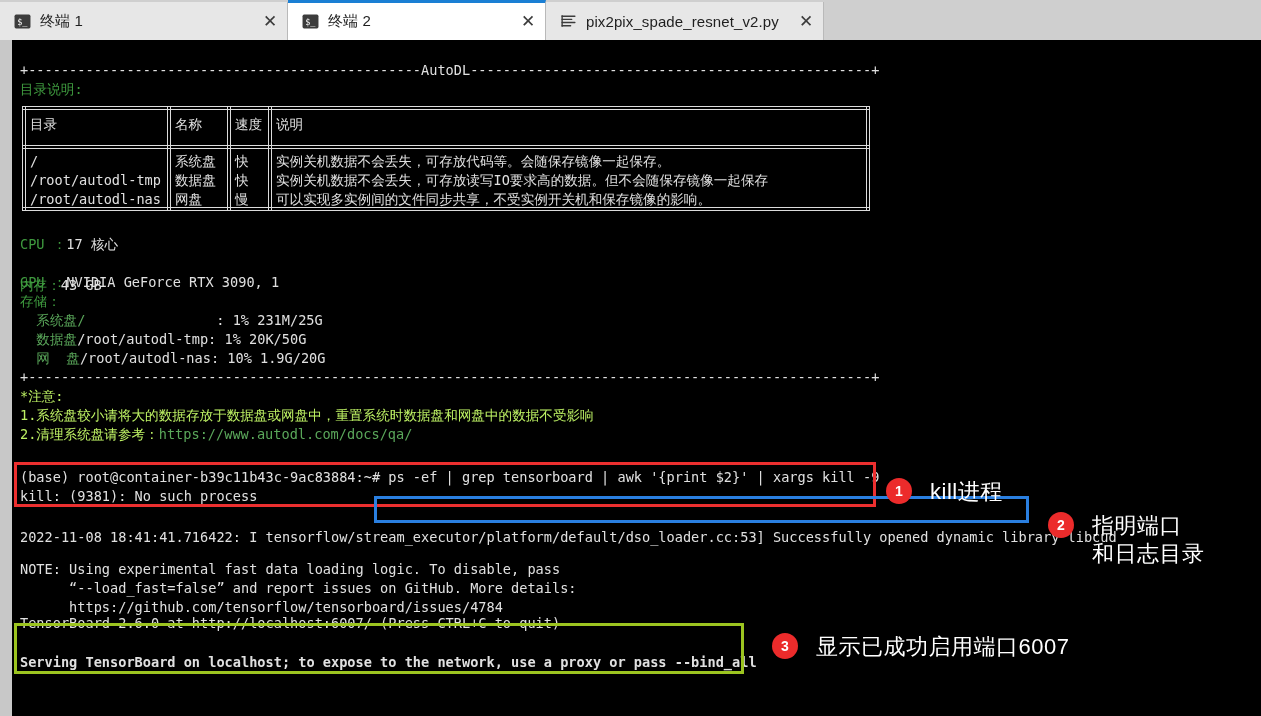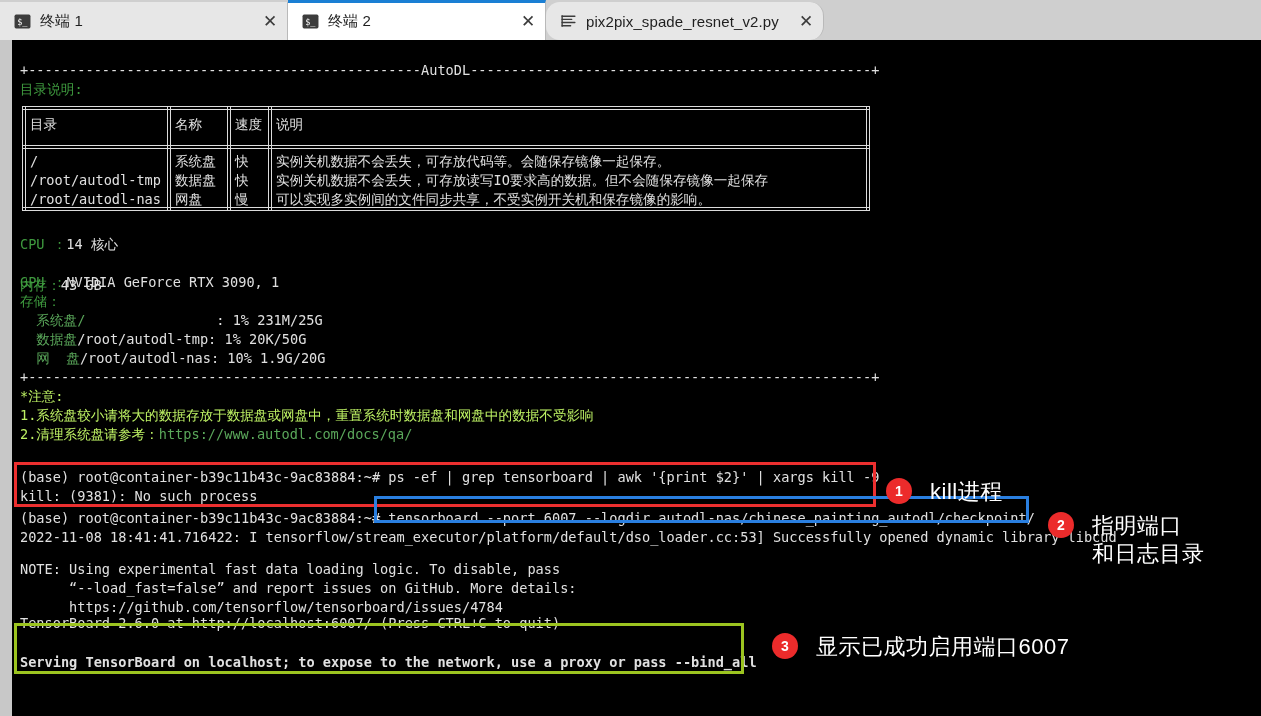--- a/index.html
+++ b/index.html
@@ -59,21 +59,21 @@
     width: 34px;
     text-align: center;
     font-size: 17px;
     color: #3c3c3c;
     line-height: 1;
     flex: 0 0 auto;
     font-family: "Liberation Sans", sans-serif;
   }
   #tab0 { width: 288px; }
   #tab1 { width: 258px; }
-  #tab2 { width: 278px; border-radius: 14px; }
+  #tab2 { width: 278px; }
 
   
   #panel {
     position: absolute;
     left: 0; top: 40px;
     width: 1261px;
     height: 676px;
     background: #000000;
   }
   #leftgutter {
@@ -232,21 +232,21 @@
     <div class="ln white" style="left:163px; top:131px;">数据盘</div>
     <div class="ln white" style="left:223px; top:131px;">快</div>
     <div class="ln white" style="left:264px; top:131px;">实例关机数据不会丢失，可存放读写IO要求高的数据。但不会随保存镜像一起保存</div>
     
     <div class="ln white" style="left:18px;  top:150px;">/root/autodl-nas</div>
     <div class="ln white" style="left:163px; top:150px;">网盘</div>
     <div class="ln white" style="left:223px; top:150px;">慢</div>
     <div class="ln white" style="left:264px; top:150px;">可以实现多实例间的文件同步共享，不受实例开关机和保存镜像的影响。</div>
 
     
-    <div class="ln" style="top:195px;"><span class="green">CPU ：</span><span class="white">14 核心</span></div>
+    <div class="ln" style="top:195px;"><span class="green">CPU ：</span><span class="white">17 核心</span></div>
     <div class="ln" style="top:200px;margin-top:36px;"><span class="green">内存：</span><span class="white">43 GB</span></div>
     <div class="ln" style="top:233px;"><span class="green">GPU ：</span><span class="white">NVIDIA GeForce RTX 3090, 1</span></div>
 
     <div class="ln green" style="top:252px;">存储：</div>
 
     <div class="ln" style="top:271px;"><span class="lgreen">  系统盘/</span><span class="lgreen"></span><span class="white">                : </span><span class="white">1% 231M/25G</span></div>
     <div class="ln" style="top:290px;"><span class="lgreen">  数据盘</span><span class="white">/root/autodl-tmp</span><span class="white">: </span><span class="white">1% 20K/50G</span></div>
     <div class="ln" style="top:309px;"><span class="lgreen">  网  盘</span><span class="white">/root/autodl-nas</span><span class="white">: </span><span class="white">10% 1.9G/20G</span></div>
 
     <div class="ln white" style="top:328px;">+-------------------------------------------------------------------------------------------------------+</div>
@@ -254,21 +254,20 @@
     
     <div class="ln red" style="top:347px;">*注意:</div>
     <div class="ln red" style="top:366px;">1.系统盘较小请将大的数据存放于数据盘或网盘中，重置系统时数据盘和网盘中的数据不受影响</div>
     <div class="ln" style="top:385px;"><span class="red">2.清理系统盘请参考：</span><span class="lgreen">https://www.autodl.com/docs/qa/</span></div>
 
     
 
     <div class="ln white" style="top:428px;"><span>(base) root@container-b39c11b43c-9ac83884:~# </span><span>ps -ef | grep tensorboard | awk '{print $2}' | xargs kill -9</span></div>
     <div class="ln white" style="top:447px;">kill: (9381): No such process</div>
 
-    <div class="ln white" style="top:469px;"><span>(base) root@container-b39c11b43c-9ac83884:~# </span><span>tensorboard --port 6007 --logdir autodl-nas/chinese_painting_autodl/checkpoint/</span></div>
 
     <div class="ln white" style="top:488px;">2022-11-08 18:41:41.716422: I tensorflow/stream_executor/platform/default/dso_loader.cc:53] Successfully opened dynamic library libcud</div>
 
     <div class="ln white" style="top:520px;">NOTE: Using experimental fast data loading logic. To disable, pass</div>
     <div class="ln white" style="top:539px;">      “--load_fast=false” and report issues on GitHub. More details:</div>
     <div class="ln white" style="top:558px;">      https://github.com/tensorflow/tensorboard/issues/4784</div>
 
     <div class="ln white" style="top:613px;font-weight:bold;">Serving TensorBoard on localhost; to expose to the network, use a proxy or pass --bind_all</div>
     <div class="ln white" style="top:574px;">TensorBoard 2.6.0 at http://localhost:6007/ (Press CTRL+C to quit)</div>
 

